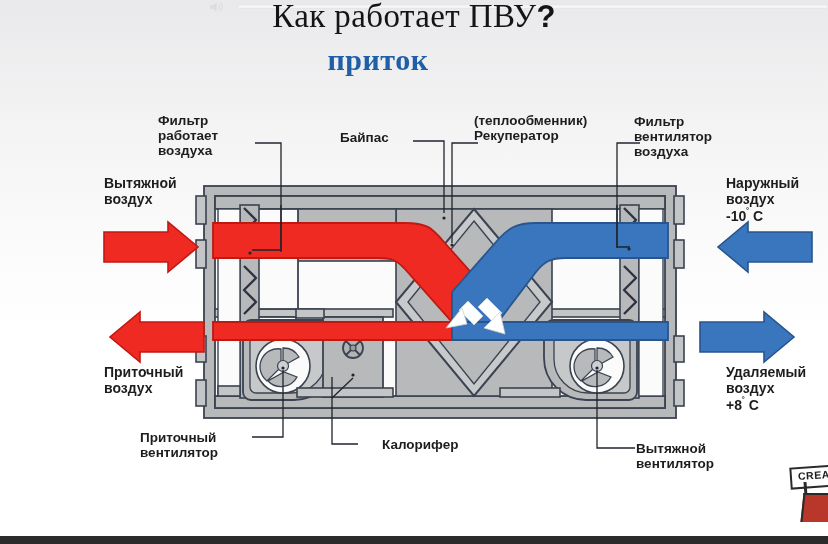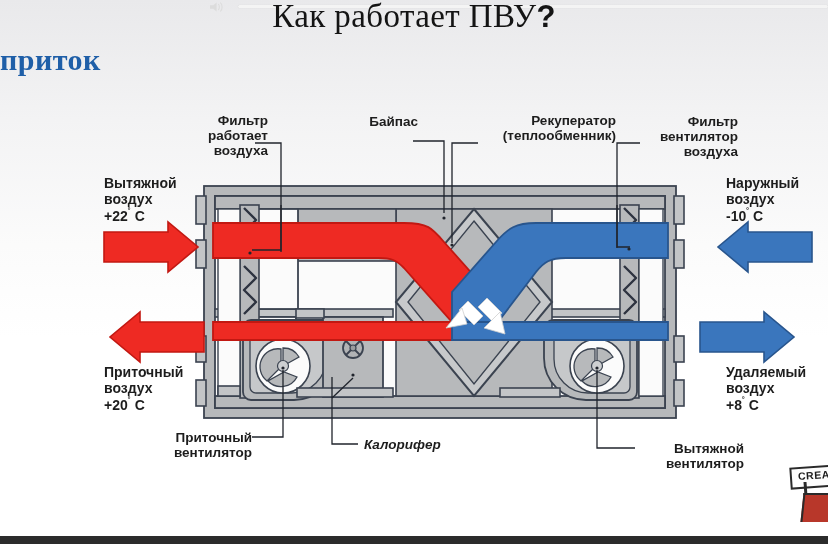--- a/index.html
+++ b/index.html
@@ -18,35 +18,35 @@
   #speaker-icon{position:absolute;left:209px;top:1px;width:18px;height:12px;}
   #progress-track{position:absolute;left:238px;top:5px;width:590px;height:3px;
     background:#f4f4f4;border-radius:2px;box-shadow:0 0 1px rgba(0,0,0,.15);}
   #progress-fill{position:absolute;left:0;top:0;height:3px;width:0%;background:#ffffff;border-radius:2px;}
 
   
   #title{position:absolute;left:0;top:-2px;width:828px;text-align:center;
     font-family:"Liberation Serif","DejaVu Serif",serif;
     font-size:33px;color:#141414;letter-spacing:.4px;white-space:nowrap;}
   #title .q{font-family:"Liberation Sans","DejaVu Sans",sans-serif;font-weight:bold;font-size:31px;}
-  #subtitle{position:absolute;left:0;top:43px;width:756px;
+  #subtitle{position:absolute;left:0;top:43px;width:756px;text-align:center;
     font-family:"Liberation Serif","DejaVu Serif",serif;font-weight:bold;
     font-size:30px;color:#1f5fa8;letter-spacing:.5px;}
 
   
   #diagram{position:absolute;left:0;top:0;width:828px;height:544px;}
   #diagram svg{display:block;}
 
   
   .lbl{position:absolute;font-weight:bold;color:#1d1d1d;line-height:1.12;
        font-family:"Liberation Sans","DejaVu Sans",sans-serif;}
   .lbl-top{font-size:13.5px;}
   .lbl-bot{font-size:13.5px;}
   .lbl-flow{font-size:14px;}
-  .ctr{text-align:right;}
+  .ctr{text-align:left;}
   .lft{text-align:left;}
 
   
   #watermark{position:absolute;left:790px;top:466px;width:46px;height:54px;}
   #wm-sign{position:absolute;left:0;top:0;width:44px;height:18px;background:#fdfdfd;
     border:2px solid #2a2a2a;transform:rotate(-4deg);}
   #wm-sign span{display:block;text-align:center;font-size:10.5px;font-weight:bold;
     color:#1c1c1c;letter-spacing:.5px;line-height:14px;
     font-family:"Liberation Sans","DejaVu Sans",sans-serif;}
   #wm-post{position:absolute;left:14px;top:16px;width:3px;height:14px;background:#2a2a2a;transform:rotate(-4deg);}
@@ -249,65 +249,63 @@
     </g>
   </svg>
   </div>
 
   <div class="lbl lbl-top ctr" style="left:158px;top:113px;width:110px;">
     <div>Фильтр</div>
     <div>работает</div>
     <div>воздуха</div>
   </div>
 
-  <div class="lbl lbl-top ctr" style="left:340px;top:114px;width:78px;">
+  <div class="lbl lbl-top ctr" style="left:340px;top:130px;width:78px;">
     <div>Байпас</div>
   </div>
 
   <div class="lbl lbl-top ctr" style="left:474px;top:113px;width:142px;">
+    <div>(теплообменник)</div>
     <div>Рекуператор</div>
-    <div>(теплообменник)</div>
   </div>
 
   <div class="lbl lbl-top ctr" style="left:634px;top:114px;width:104px;">
     <div>Фильтр</div>
     <div>вентилятор</div>
     <div>воздуха</div>
   </div>
 
   <div class="lbl lbl-bot ctr" style="left:140px;top:430px;width:112px;">
     <div>Приточный</div>
     <div>вентилятор</div>
   </div>
 
-  <div class="lbl lbl-bot lft" style="left:364px;top:437px;width:100px;font-style:italic;">
+  <div class="lbl lbl-bot lft" style="left:382px;top:437px;width:100px;">
     <div>Калорифер</div>
   </div>
 
   <div class="lbl lbl-bot ctr" style="left:636px;top:441px;width:108px;">
     <div>Вытяжной</div>
     <div>вентилятор</div>
   </div>
 
   <div class="lbl lbl-flow lft" style="left:104px;top:176px;width:106px;">
     <div>Вытяжной</div>
     <div>воздух</div>
-    <div>+22<span style="font-size:9px;vertical-align:super;">˚</span> C</div>
   </div>
 
   <div class="lbl lbl-flow lft" style="left:726px;top:176px;width:104px;">
     <div>Наружный</div>
     <div>воздух</div>
     <div>-10<span style="font-size:9px;vertical-align:super;">˚</span> C</div>
   </div>
 
   <div class="lbl lbl-flow lft" style="left:104px;top:365px;width:108px;">
     <div>Приточный</div>
     <div>воздух</div>
-    <div>+20<span style="font-size:9px;vertical-align:super;">˚</span> C</div>
   </div>
 
   <div class="lbl lbl-flow lft" style="left:726px;top:365px;width:106px;">
     <div>Удаляемый</div>
     <div>воздух</div>
     <div>+8<span style="font-size:9px;vertical-align:super;">˚</span> C</div>
   </div>
 
   <div id="watermark">
     <div id="wm-sign">

